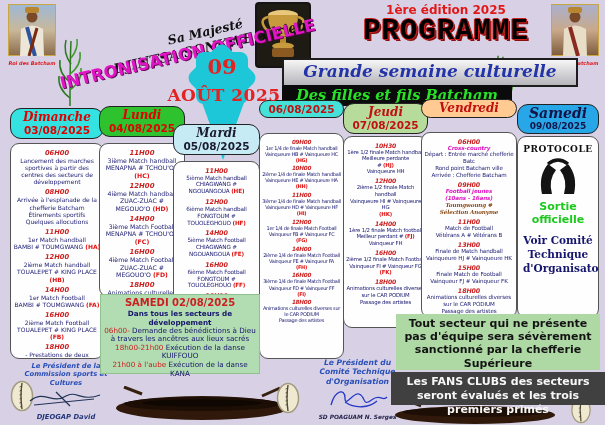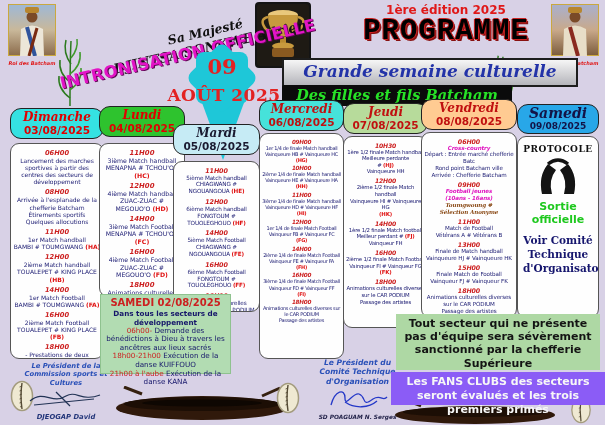--- a/index.html
+++ b/index.html
@@ -55,30 +55,30 @@
   #samedi-col{left:517px;top:104px;width:82px;z-index:8;}
   #samedi-col .dayhead{padding:1px 0;}
   #samedi-col .dn{font-size:14px;}
   #samedi-col .dd{font-size:9px;}
   #samedi-body{top:32px;height:176px;}
   .protocole{font-family:"DejaVu Serif",serif;font-weight:bold;font-size:9px;color:#101010;margin-top:5px;letter-spacing:.5px;}
   .sortie{font-weight:bold;font-size:11px;color:#1dc81d;margin-top:0;}
   .voir{font-family:"DejaVu Serif",serif;font-weight:bold;font-size:10.5px;color:#16166e;margin-top:7px;
         line-height:1.35;padding:0 3px;}
   
-  #prep-box{left:100px;top:294px;width:131px;height:80px;background:#b2dcb2;border:1px solid #8fc28f;
+  #prep-box{left:100px;top:294px;width:160px;height:80px;background:#b2dcb2;border:1px solid #8fc28f;
             text-align:center;z-index:9;padding-top:2px;box-sizing:border-box;}
   #prep-title{color:#cc2020;font-weight:bold;font-size:10px;line-height:1.15;}
   #prep-sub{color:#15156a;font-weight:bold;font-size:7.2px;line-height:1.25;}
   .prep-item{color:#15156a;font-weight:normal;font-size:7.2px;line-height:1.2;padding:0 3px;}
   .prep-item .pt{color:#cc2020;}
   #sanction-box{left:396px;top:314px;width:204px;height:56px;background:#aed8a4;z-index:8;
                 color:#141414;font-weight:bold;font-size:11px;text-align:center;line-height:1.2;
                 padding:3px 4px;box-sizing:border-box;}
-  #fans-box{left:391px;top:372px;width:214px;height:33px;background:#8b5cf6;z-index:8;
+  #fans-box{left:391px;top:372px;width:214px;height:33px;background:#404040;z-index:8;
             color:#f7f7f7;font-weight:bold;font-size:11px;text-align:center;line-height:1.25;
             padding:3px 2px;box-sizing:border-box;}
   
   .sig{text-align:center;z-index:7;}
   #sig-left{left:12px;top:362px;width:108px;}
   #sig-left .st{color:#2a50b8;font-style:italic;font-weight:bold;font-size:6.8px;line-height:1.25;}
   #sig-left .sn{color:#23367a;font-style:italic;font-weight:bold;font-size:6.8px;}
   #sig-right{left:310px;top:358px;width:95px;}
   #sig-right .st{color:#2a50b8;font-style:italic;font-weight:bold;font-size:7.6px;line-height:1.25;}
   #sig-right .sn{color:#23234a;font-style:italic;font-weight:bold;font-size:5.8px;}
@@ -285,21 +285,20 @@
             <div class="ln">FONGTOUM # TOUOLEGHOUO <span class="code">(FF)</span></div>
           </div>
           <div class="ev">
             <div class="tm" style="font-size:6.4px">18H00</div>
             <div class="ln">Animations culturelles diverses sur le CAR PODIUM</div>
           </div>
         </div>
       </div>
       <div class="day" style="left: 259px; top: 100px; width: 85px; z-index: 5;">
         <div class="dayhead" style="background:#46e2da;color:#c01010">
-          <div class="dn">Mercredi</div>
           <div class="dd">06/08/2025</div>
         </div>
         <div class="daybody" style="top:33px;height:220px;font-size:5px;letter-spacing:-0.3px">
           <div class="ev">
             <div class="tm" style="font-size:5.7px">09H00</div>
             <div class="ln">1er 1/4 de finale Match handball</div>
             <div class="ln">Vainqueure HB # Vainqueure HC</div>
             <div class="ln"><span class="code">(HG)</span></div>
           </div>
           <div class="ev">
@@ -373,21 +372,20 @@
           <div class="ev">
             <div class="tm" style="font-size:6.1px">18H00</div>
             <div class="ln">Animations culturelles diverses sur le CAR PODIUM</div>
             <div class="ln">Passage des artistes</div>
           </div>
         </div>
       </div>
       <div class="day" style="left: 421px; top: 99px; width: 96px; z-index: 7;">
         <div class="dayhead" style="background:#ffcb92;color:#c01010">
           <div class="dn">Vendredi</div>
-          <div class="dd">08/08/2025</div>
         </div>
         <div class="daybody" style="top:33px;height:180px;font-size:5.6px;letter-spacing:-0.1px">
           <div class="ev">
             <div class="tm" style="font-size:6.3px">06H00</div>
             <div class="ln mag">Cross-country</div>
             <div class="ln">Départ : Entrée marché chefferie Batc</div>
             <div class="ln">Rond point Batcham ville</div>
             <div class="ln">Arrivée : Chefferie Batcham</div>
           </div>
           <div class="ev">

